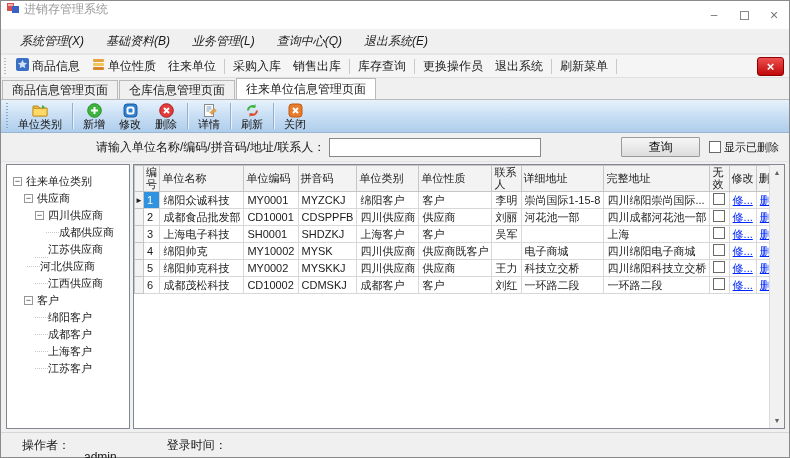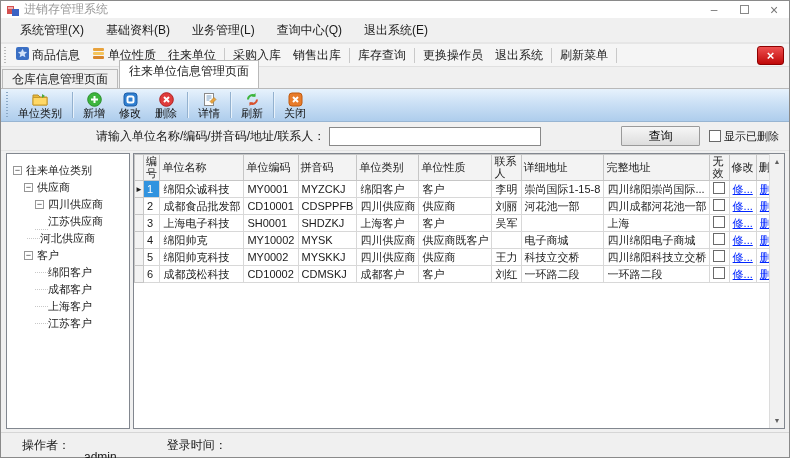--- a/index.html
+++ b/index.html
@@ -6,52 +6,52 @@
   html,body { width:790px; height:458px; }
   body {
     font-family: "Liberation Sans", "DejaVu Sans", sans-serif;
     font-size: 12px; background:#b9b9b9; overflow:hidden;
     -webkit-user-select:none; user-select:none; color:#1a1a1a;
   }
   .window { width:790px; height:458px; border:1px solid #8a8a8a; background:#f0f0f0;
     display:flex; flex-direction:column; }
 
   
-  .titlebar { height:17px; background:#ffffff; display:flex; align-items:flex-end; flex-shrink:0; }
+  .titlebar { height:28px; background:#ffffff; display:flex; align-items:flex-start; flex-shrink:0; }
   .titlebar .app-icon { margin:0 4px 0 5px; width:14px; height:14px; }
   .titlebar .title-text { color:#9a9a9a; font-size:12px; }
   .win-controls { margin-left:auto; display:flex; height:100%; }
   .win-btn { width:30px; height:100%; display:flex; align-items:center; justify-content:center;
     color:#777; font-size:12px; cursor:default; }
   .win-btn.max span { width:9px; height:9px; border:1px solid #888; display:inline-block; }
   .win-btn.close { font-size:14px; }
 
   
   .menubar { height:26px; background:#f0f0f0; display:flex; align-items:center;
     padding-left:8px; border-bottom:2px solid #e6e6e6; flex-shrink:0; }
-  .menu-item { padding:0 11px; height:20px; line-height:20px; }
+  .menu-item { padding:0 11px; height:20px; line-height:20px;font-style:italic; }
 
   
   .toolbar { height:23px; background:#f5f5f5; display:flex; align-items:center;
     border-bottom:1px solid #e0e0e0; flex-shrink:0; }
   .grip { width:5px; height:16px; margin:0 2px 0 2px;
     background-image:repeating-linear-gradient(#bbb 0 1px, transparent 1px 3px);
     background-size:2px 100%; background-repeat:no-repeat; background-position:1px 0; }
   .tb-item { display:flex; align-items:center; gap:3px; padding:0 6px; height:20px; cursor:default; }
   .tb-sep { width:1px; height:15px; background:#c9c9c9; margin:0 2px; }
   .tb-close { margin-left:auto; margin-right:5px; width:27px; height:19px; border-radius:3px;
     background:linear-gradient(#ee5050,#c00808); border:1px solid #8e0000; color:#fff;
     display:flex; align-items:center; justify-content:center; font-weight:bold; font-size:13px; }
 
   
   .tabstrip { height:21px; background:#f0f0f0; display:flex; align-items:flex-end;
     padding-left:1px; flex-shrink:0; }
   .tab { height:19px; line-height:18px; padding:0 9px; background:#f0f0f0;
     border:1px solid #b9b9b9; border-bottom:none; margin-right:1px; font-size:12px; }
-  .tab.active { background:#ffffff; height:28px; line-height:20px; position:relative; z-index:2;margin-top:36px; }
+  .tab.active { background:#ffffff; height:21px; line-height:20px; position:relative; z-index:2;margin-top:36px; }
 
   
   .content { flex:1; border-top:1px solid #b9b9b9; background:#f0f0f0;
     display:flex; flex-direction:column; overflow:hidden; }
 
   
   .subtoolbar { height:33px; flex-shrink:0; display:flex; align-items:center; padding-left:2px;
     background:linear-gradient(#e7f2fc, #cbe0f5 45%, #aecdec);
     border-bottom:1px solid #98b5d2; }
   .stb-grip { width:4px; height:26px; margin:0 2px;
@@ -178,20 +178,21 @@
         <span class="tb-sep"></span>
         <div class="tb-item">
           <span>刷新菜单</span>
         </div>
       </span>
       <span class="tb-sep"></span>
     <div class="tb-close">×</div>
   </div>
 
   <div class="tabstrip">
+      <div class="tab">商品信息管理页面</div>
       <div class="tab">仓库信息管理页面</div>
       <div class="tab active">往来单位信息管理页面</div>
     </div>
 
   <div class="content">
 
     <div class="subtoolbar">
       <span class="stb-grip"></span>
       <span id="subtoolbar-items" style="display:flex;align-items:center;">
           <div class="stb-btn">
@@ -285,27 +286,35 @@
             <span>往来单位类别</span>
           </div>
           <div class="tree-item" style="padding-left: 17px;">
             <span class="expander">−</span>
             <span>供应商</span>
           </div>
           <div class="tree-item" style="padding-left: 28px;">
             <span class="expander">−</span>
             <span>四川供应商</span>
           </div>
+          <div class="tree-item" style="padding-left: 39px;">
+            <span class="tree-spacer"></span>
+            <span>成都供应商</span>
+          </div>
           <div class="tree-item" style="padding-left: 28px; align-items: flex-end;">
             <span class="tree-spacer"></span>
             <span>江苏供应商</span>
           </div>
           <div class="tree-item" style="padding-left: 20px;">
             <span class="tree-spacer"></span>
             <span>河北供应商</span>
+          </div>
+          <div class="tree-item" style="padding-left: 28px;">
+            <span class="tree-spacer"></span>
+            <span>江西供应商</span>
           </div>
           <div class="tree-item" style="padding-left: 17px;">
             <span class="expander">−</span>
             <span>客户</span>
           </div>
           <div class="tree-item" style="padding-left: 28px;">
             <span class="tree-spacer"></span>
             <span>绵阳客户</span>
           </div>
           <div class="tree-item" style="padding-left: 28px;">

